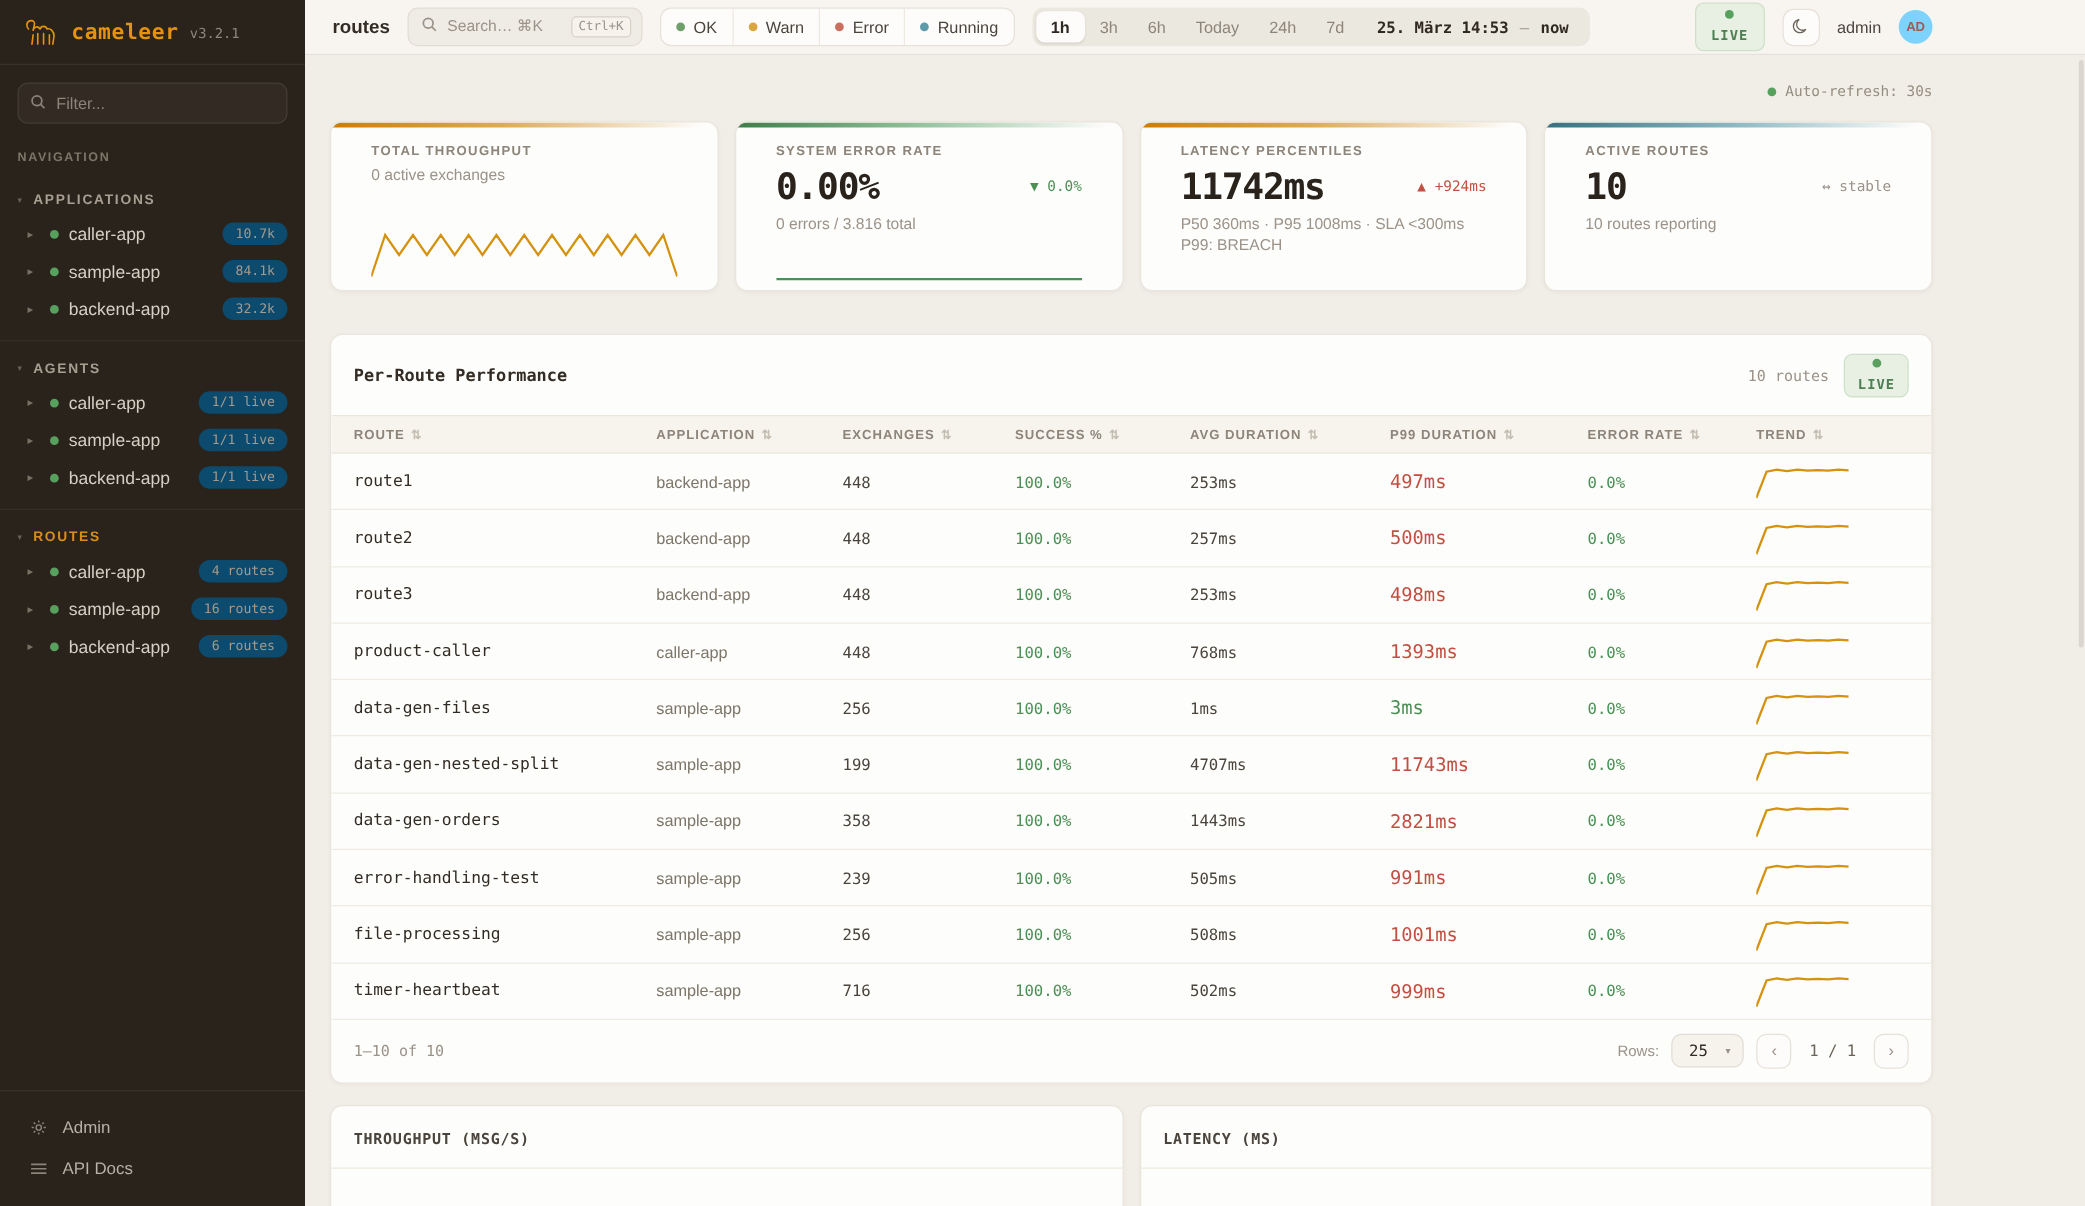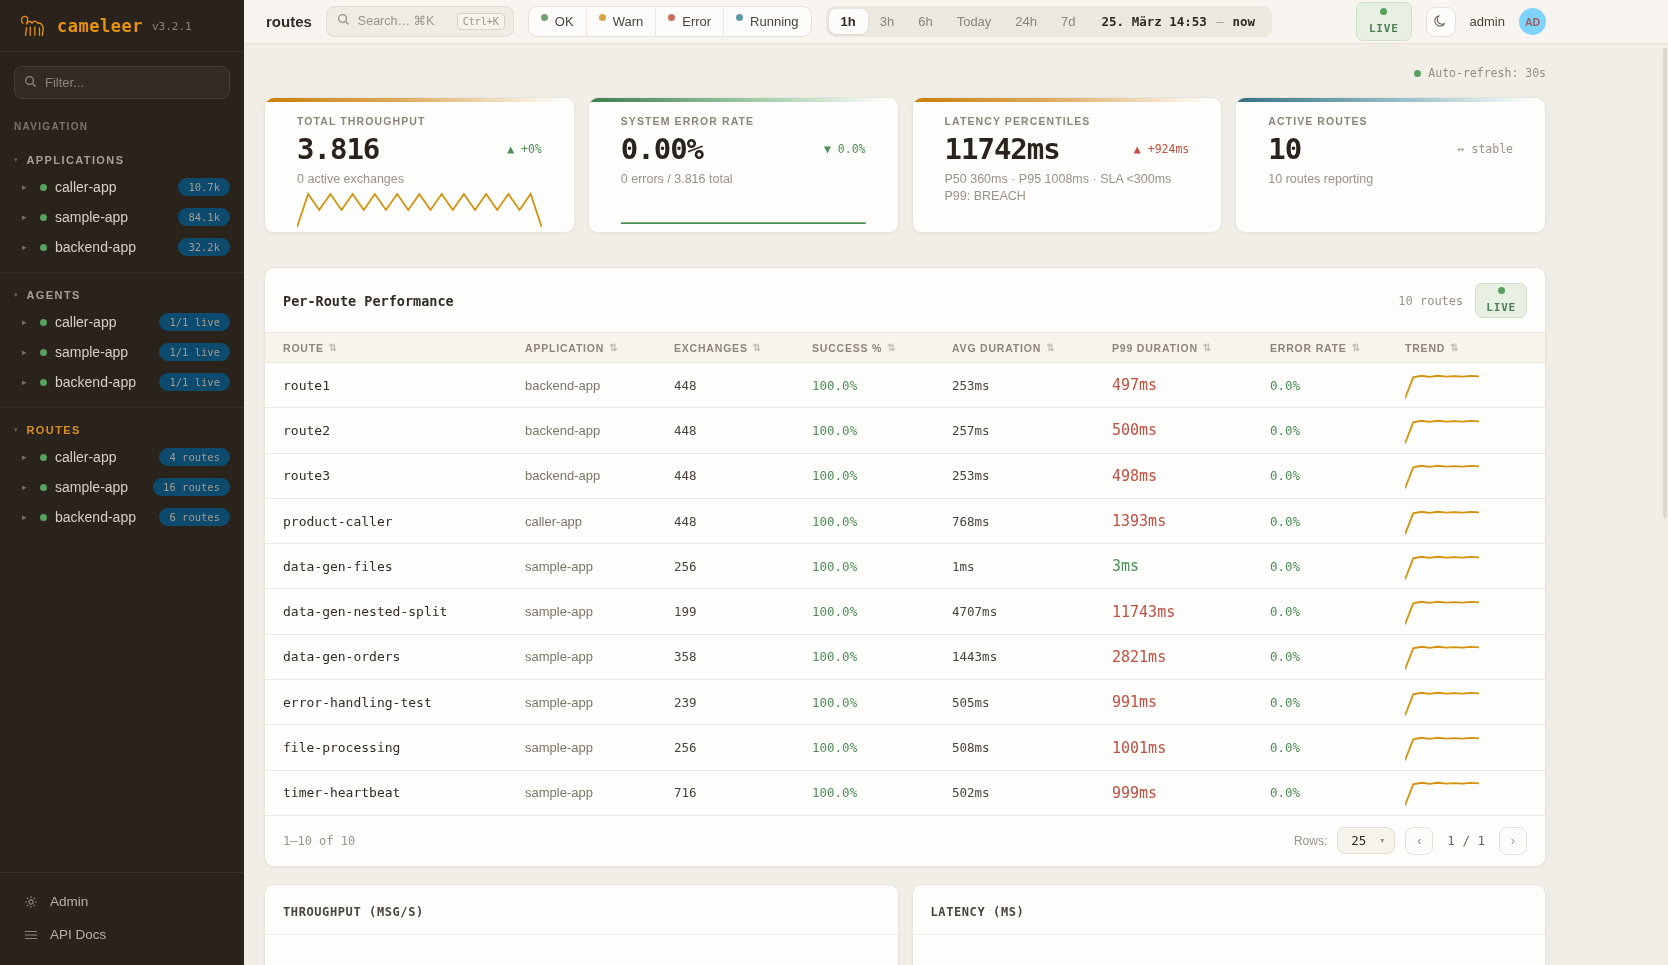--- a/index.html
+++ b/index.html
@@ -39,21 +39,21 @@
   .main { flex:1; display:flex; flex-direction:column; position:relative; }
   .topbar { height:44px; background:#f8f5f0; border-bottom:1px solid #e7e2d9; display:flex; align-items:center;
     padding:0 122px 0 22px; gap:14px; flex-shrink:0; }
   .page-title { font-size:15px; font-weight:bold; color:#332c24; }
   .search-box { display:flex; align-items:flex-start; gap:8px; background:#efece5; border:1px solid #e2ddd3;
     border-radius:8px; padding:6px 8px 6px 10px; width:188px; cursor:text; }
   .search-ph { font-size:12.5px; color:#9b9288; flex:1; white-space:nowrap; overflow:hidden; }
   .kbd { font-family:"DejaVu Sans Mono",monospace; font-size:10px; color:#9b9288; border:1px solid #d8d2c7;
     background:#f6f3ed; border-radius:4px; padding:2px 5px; }
   .pill-group { background:#fdfcfa; border:1px solid #e7e2d9; border-radius:9px; display:flex; overflow:hidden; }
-  .pill-item { padding:7px 12px; font-size:13px; color:#4a443c; display:flex; gap:7px; align-items:flex-start; cursor:pointer; }
+  .pill-item { padding:7px 12px; font-size:13px; color:#4a443c; display:flex; gap:7px; align-items:center; cursor:pointer; }
   .pill-item + .pill-item { border-left:1px solid #eee9e0; }
   .dot-ok { background:#6fa06b; } .dot-warn { background:#d9a441; } .dot-error { background:#c96f5f; } .dot-running { background:#5f9aa8; }
   .time-group { background:#ebe8df; border-radius:9px; display:flex; align-items:center; padding:3px; }
   .time-btn { padding:5px 12px; font-size:13px; color:#8d857a; border-radius:7px; cursor:pointer; white-space:nowrap; }
   .time-btn.active { background:#fdfcfa; color:#2f2922; font-weight:bold; box-shadow:0 1px 2px rgba(60,50,30,0.12); }
   .date-range { font-family:"DejaVu Sans Mono",monospace; font-size:12.5px; padding:0 14px; display:flex; gap:9px; align-items:center; white-space:nowrap; }
   .date-strong { color:#2f2922; font-weight:bold; }
   .date-sep { color:#a39a8e; }
   .top-right { margin-left:auto; display:flex; align-items:center; gap:14px; }
   .live-badge { display:flex; align-items:center; gap:7px; background:#e7f0e3; border:1px solid #cfe0c9;
@@ -357,24 +357,20 @@
         <span class="dot dot-green"></span>
         <span class="autorefresh-text">Auto-refresh: 30s</span>
       </div>
 
       <div class="kpi-row">
 
           <div class="kpi-card">
             <div class="kpi-accent accent-orange"></div>
             <div class="kpi-body">
               <div class="kpi-label">TOTAL THROUGHPUT</div>
-              <div class="kpi-value-row">
-                <span class="kpi-value">3.816</span>
-                <span class="kpi-delta up">▲ +0%</span>
-              </div>
               <div class="kpi-sub">0 active exchanges</div>
 
               <div class="kpi-spark orange">
                 <svg viewBox="0 0 100 100" preserveAspectRatio="none">
                   <polyline points="0.00,98.00 4.55,15.00 9.09,55.00 13.64,15.00 18.18,55.00 22.73,15.00 27.27,55.00 31.82,15.00 36.36,55.00 40.91,15.00 45.45,55.00 50.00,15.00 54.55,55.00 59.09,15.00 63.64,55.00 68.18,15.00 72.73,55.00 77.27,15.00 81.82,55.00 86.36,15.00 90.91,55.00 95.45,15.00 100.00,98.00" fill="none" vector-effect="non-scaling-stroke"></polyline>
                 </svg>
               </div>
             </div>
           </div>
 

